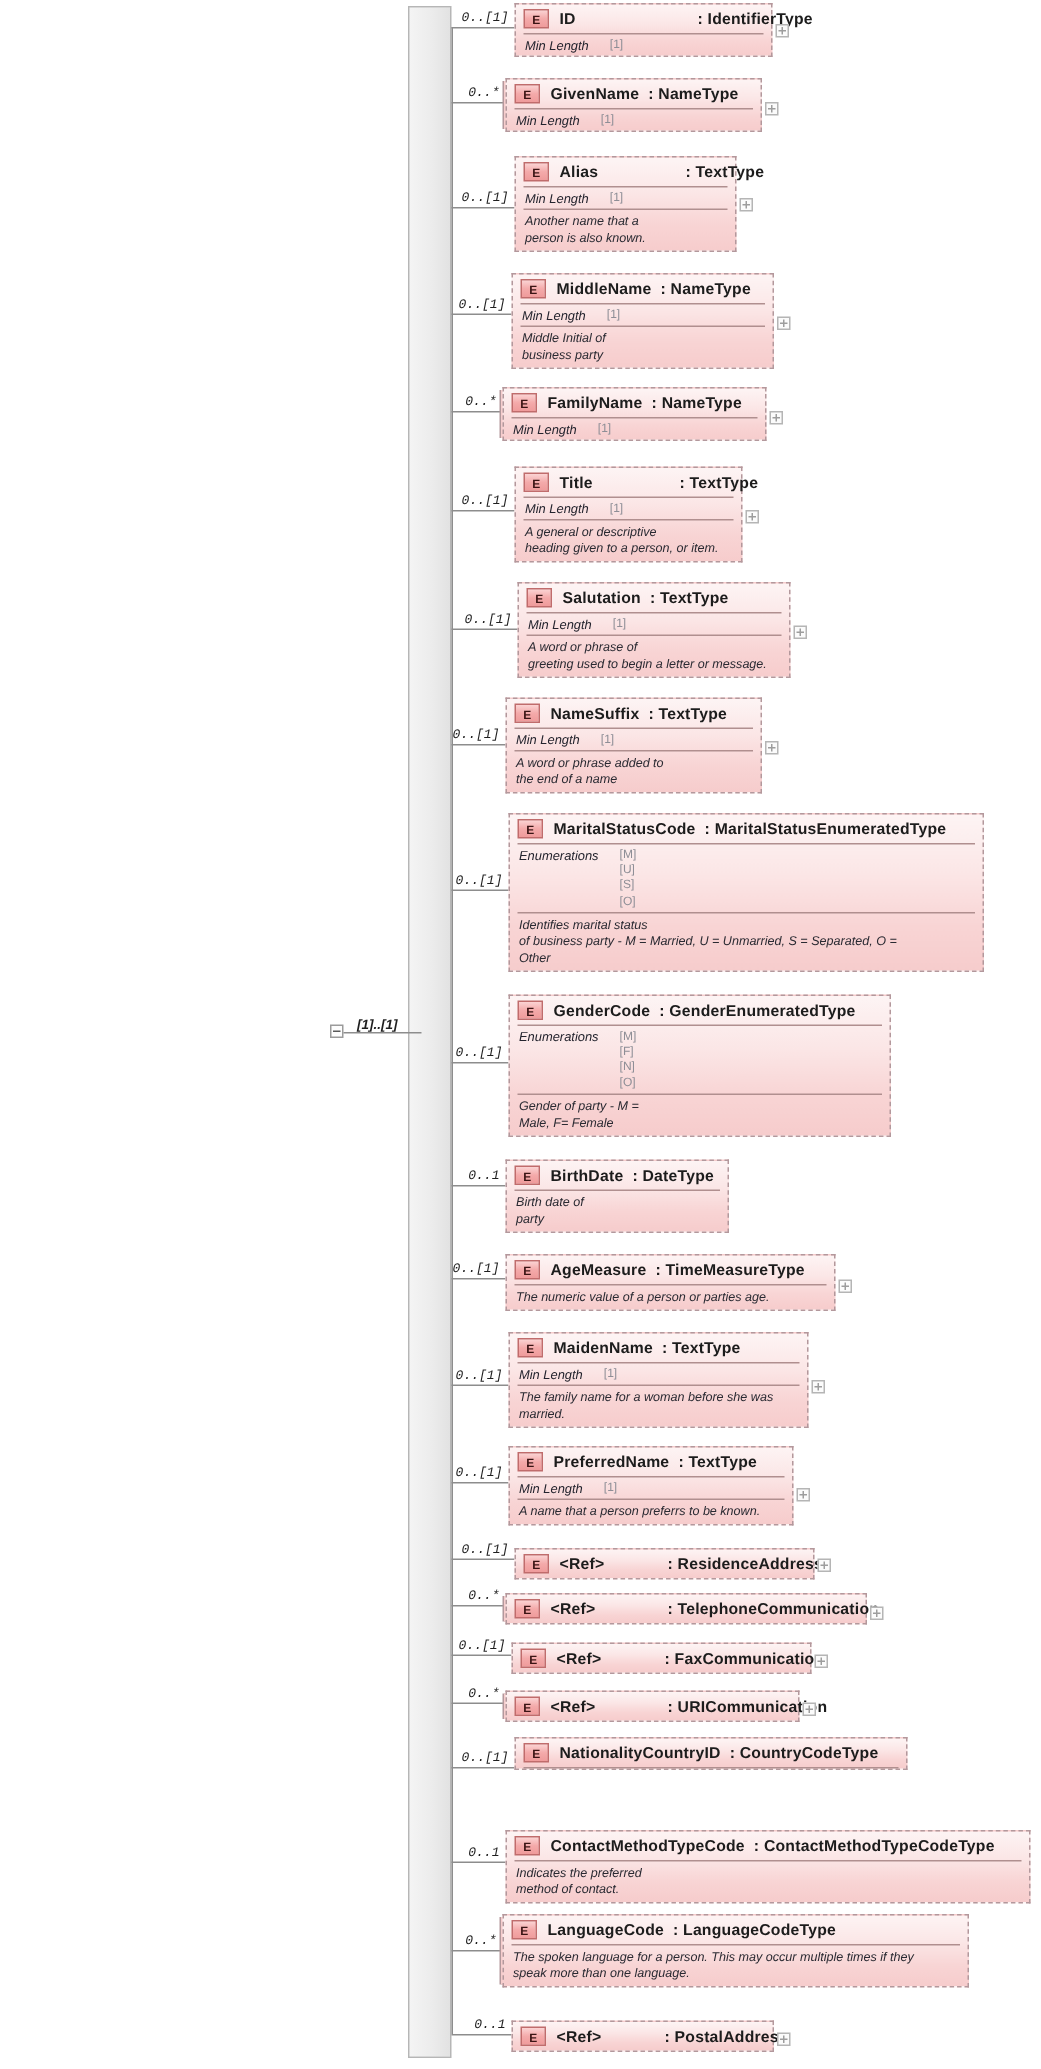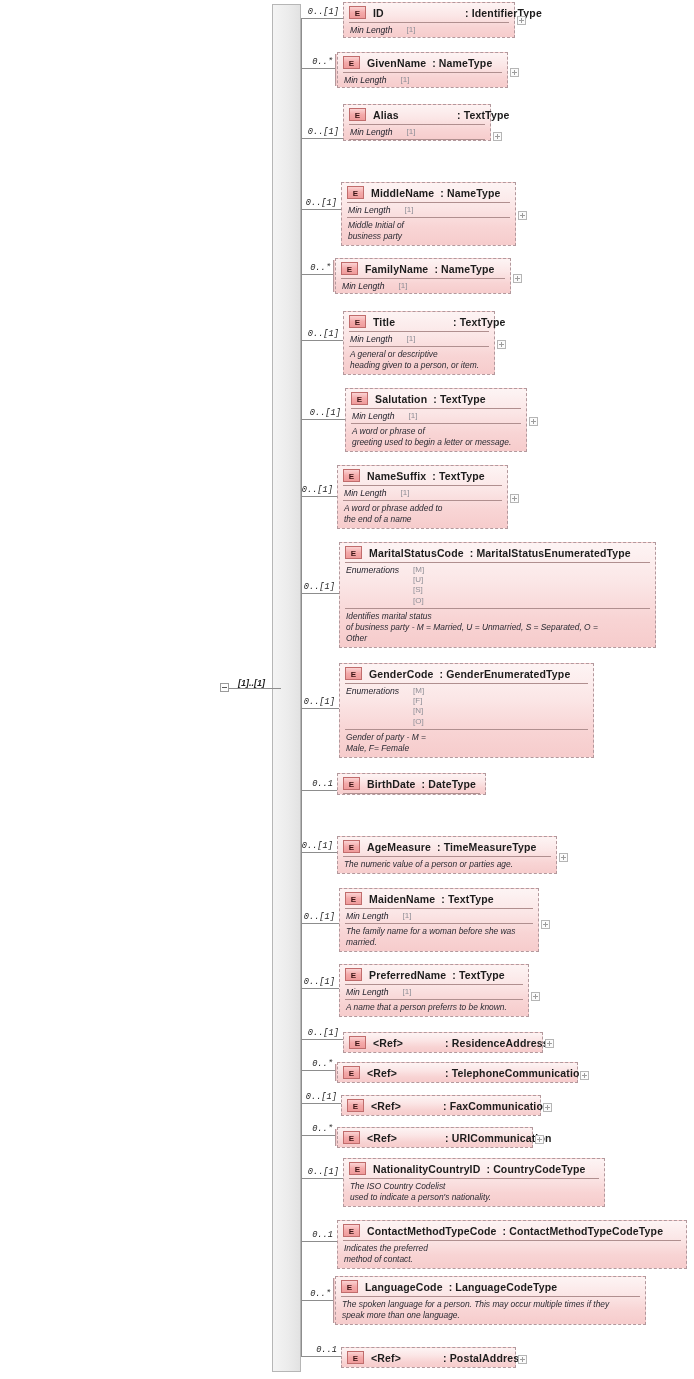--- a/index.html
+++ b/index.html
@@ -351,20 +351,22 @@
           <span class="node-type">: TextType</span>
         </div>
         <div class="node-sep"></div>
         <div class="facet-row">
           <span class="facet-name">Min Length</span>
           <span class="facet-vals">
             <span>[1]</span>
           </span>
         </div>
         <div class="node-sep"></div>
+        <div class="node-doc">Another name that a
+person is also known.</div>
       </div>
       <div class="expand" style="left: 493px; top: 132px;"></div>
       <div class="node" style="left: 341px; top: 182px; width: 175px;">
         <div class="node-head">
           <span class="e-badge">E</span>
           <span class="node-name">MiddleName</span>
           <span class="node-type">: NameType</span>
         </div>
         <div class="node-sep"></div>
         <div class="facet-row">
@@ -488,20 +490,22 @@
         <div class="node-doc">Gender of party - M =
 Male, F= Female</div>
       </div>
       <div class="node" style="left: 337px; top: 773px; width: 149px;">
         <div class="node-head">
           <span class="e-badge">E</span>
           <span class="node-name">BirthDate</span>
           <span class="node-type">: DateType</span>
         </div>
         <div class="node-sep"></div>
+        <div class="node-doc">Birth date of
+party</div>
       </div>
       <div class="node" style="left: 337px; top: 836px; width: 220px;">
         <div class="node-head">
           <span class="e-badge">E</span>
           <span class="node-name">AgeMeasure</span>
           <span class="node-type">: TimeMeasureType</span>
         </div>
         <div class="node-sep"></div>
         <div class="node-doc">The numeric value of a person or parties age.</div>
       </div>
@@ -573,22 +577,20 @@
         </div>
       </div>
       <div class="expand" style="left: 535px; top: 1135px;"></div>
       <div class="node" style="left: 343px; top: 1158px; width: 262px;">
         <div class="node-head">
           <span class="e-badge">E</span>
           <span class="node-name">NationalityCountryID</span>
           <span class="node-type">: CountryCodeType</span>
         </div>
         <div class="node-sep"></div>
-        <div class="node-doc">The ISO Country Codelist
-used to indicate a person's nationality.</div>
       </div>
       <div class="node" style="left: 337px; top: 1220px; width: 350px;">
         <div class="node-head">
           <span class="e-badge">E</span>
           <span class="node-name">ContactMethodTypeCode</span>
           <span class="node-type">: ContactMethodTypeCodeType</span>
         </div>
         <div class="node-sep"></div>
         <div class="node-doc">Indicates the preferred
 method of contact.</div>

